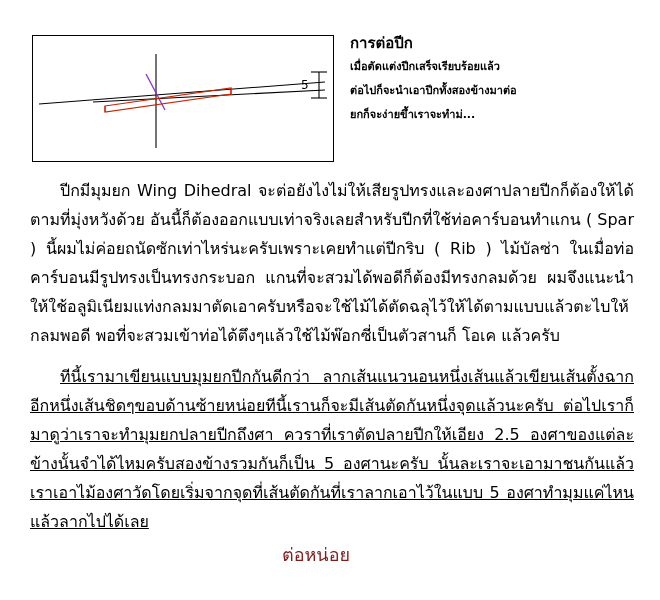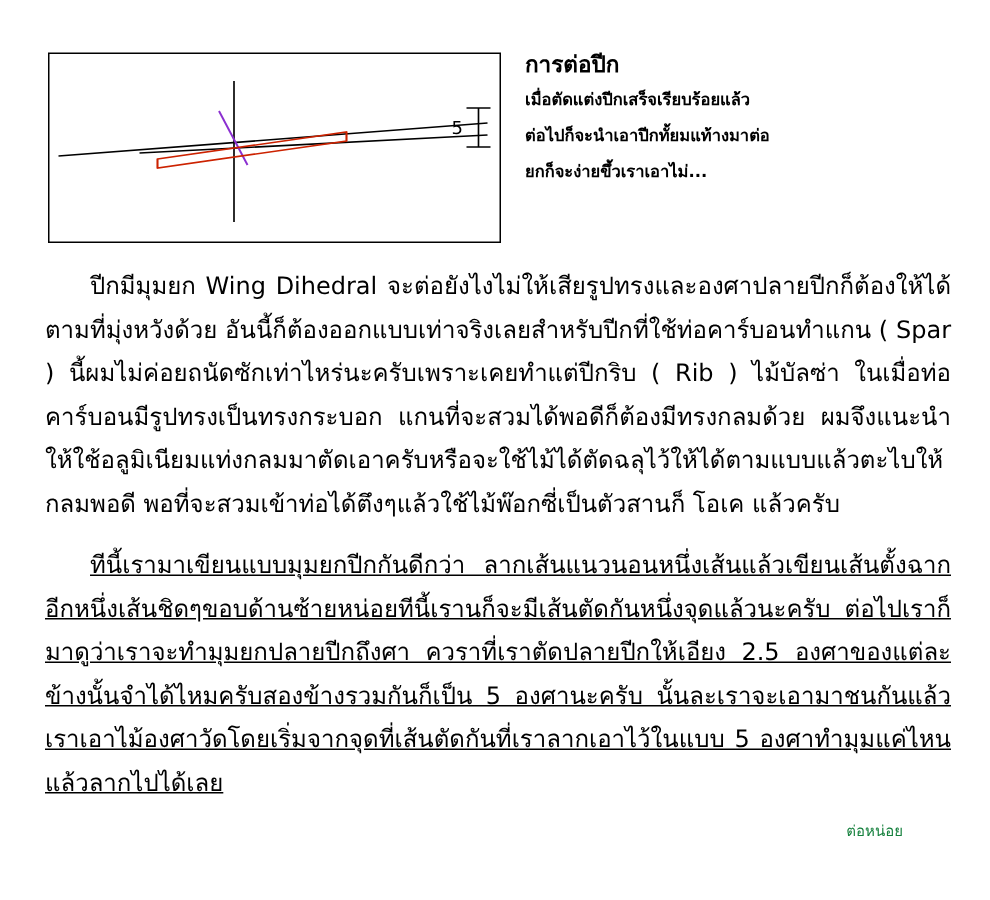--- a/index.html
+++ b/index.html
@@ -73,26 +73,26 @@
     margin: 0 4px 6px 0;
     text-align: justify;
     text-justify: inter-word;
     color: #000;
   }
   .para.second {
     margin-top: 12px;
     text-decoration: underline;
   }
   .signoff {
-    text-align: right;
-    font-size: 10px;
+    text-align: center;
+    font-size: 18px;
     line-height: 26px;
     padding-right: 36px;
     margin-top: 2px;
-    color: #15803d;
+    color: #7f1d1d;
   }
 </style>
 </head>
 <body>
 
 <div class="page">
 
   <div class="top-area">
 
     <div class="figure-box">
@@ -113,22 +113,22 @@
         <line x1="286" y1="36" x2="286" y2="62" stroke="#000" stroke-width="1.1"></line>
         <line x1="278" y1="36" x2="294" y2="36" stroke="#000" stroke-width="1.1"></line>
         <line x1="278" y1="62" x2="294" y2="62" stroke="#000" stroke-width="1.1"></line>
         <text x="268" y="53" font-family="DejaVu Sans, Liberation Sans, sans-serif" font-size="12" fill="#000">5</text>
       </svg>
     </div>
 
     <div class="heading-block">
       <div class="heading-title">การต่อปีก</div>
       <div class="heading-line">เมื่อตัดแต่งปีกเสร็จเรียบร้อยแล้ว</div>
-      <div class="heading-line">ต่อไปก็จะนำเอาปีกทั้ยมแท้างมาต่อ</div>
-      <div class="heading-line">ยกก็จะง่ายขึ้วเราเอาไม่...</div>
+      <div class="heading-line">ต่อไปก็จะนำเอาปีกทั้งสองข้างมาต่อ</div>
+      <div class="heading-line">ยกก็จะง่ายขึ้าเราจะทำม่...</div>
     </div>
 
   </div>
 
   <div class="body-area">
     <p class="para">ปีกมีมุมยก Wing Dihedral จะต่อยังไงไม่ให้เสียรูปทรงและองศาปลายปีกก็ต้องให้ได้ตามที่มุ่งหวังด้วย อันนี้ก็ต้องออกแบบเท่าจริงเลยสำหรับปีกที่ใช้ท่อคาร์บอนทำแกน ( Spar ) นี้ผมไม่ค่อยถนัดซักเท่าไหร่นะครับเพราะเคยทำแต่ปีกริบ ( Rib ) ไม้บัลซ่า  ในเมื่อท่อคาร์บอนมีรูปทรงเป็นทรงกระบอก แกนที่จะสวมได้พอดีก็ต้องมีทรงกลมด้วย ผมจึงแนะนำให้ใช้อลูมิเนียมแท่งกลมมาตัดเอาครับหรือจะใช้ไม้ได้ตัดฉลุไว้ให้ได้ตามแบบแล้วตะไบให้กลมพอดี พอที่จะสวมเข้าท่อได้ตึงๆแล้วใช้ไม้พ๊อกซี่เป็นตัวสานก็ โอเค แล้วครับ</p>
     <p class="para second">ทีนี้เรามาเขียนแบบมุมยกปีกกันดีกว่า ลากเส้นแนวนอนหนึ่งเส้นแล้วเขียนเส้นตั้งฉากอีกหนึ่งเส้นชิดๆขอบด้านซ้ายหน่อยทีนี้เรานก็จะมีเส้นตัดกันหนึ่งจุดแล้วนะครับ ต่อไปเราก็มาดูว่าเราจะทำมุมยกปลายปีกถึงศา ควราที่เราตัดปลายปีกให้เอียง 2.5 องศาของแต่ละข้างนั้นจำได้ไหมครับสองข้างรวมกันก็เป็น 5 องศานะครับ นั้นละเราจะเอามาชนกันแล้วเราเอาไม้องศาวัดโดยเริ่มจากจุดที่เส้นตัดกันที่เราลากเอาไว้ในแบบ 5 องศาทำมุมแค่ไหนแล้วลากไปได้เลย</p>
     <div class="signoff">ต่อหน่อย</div>
   </div>
 

